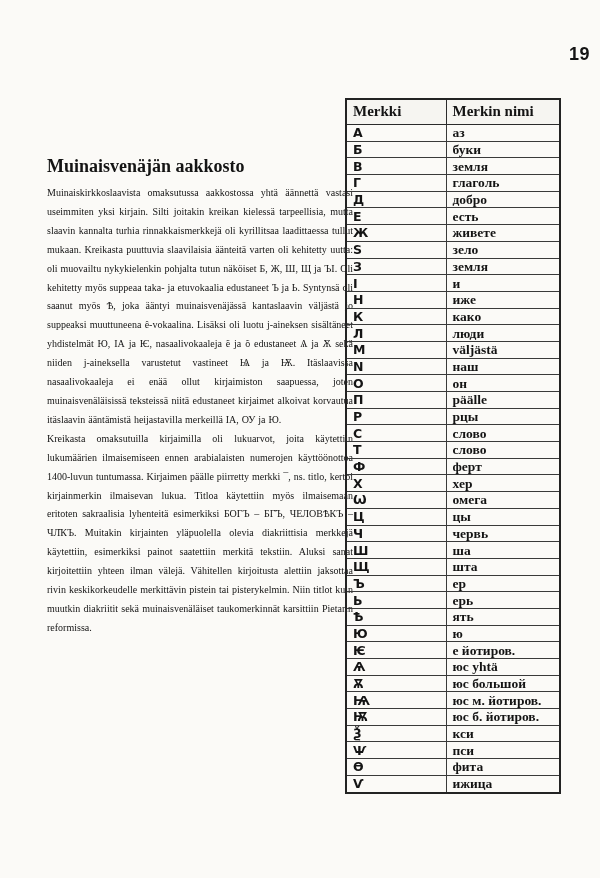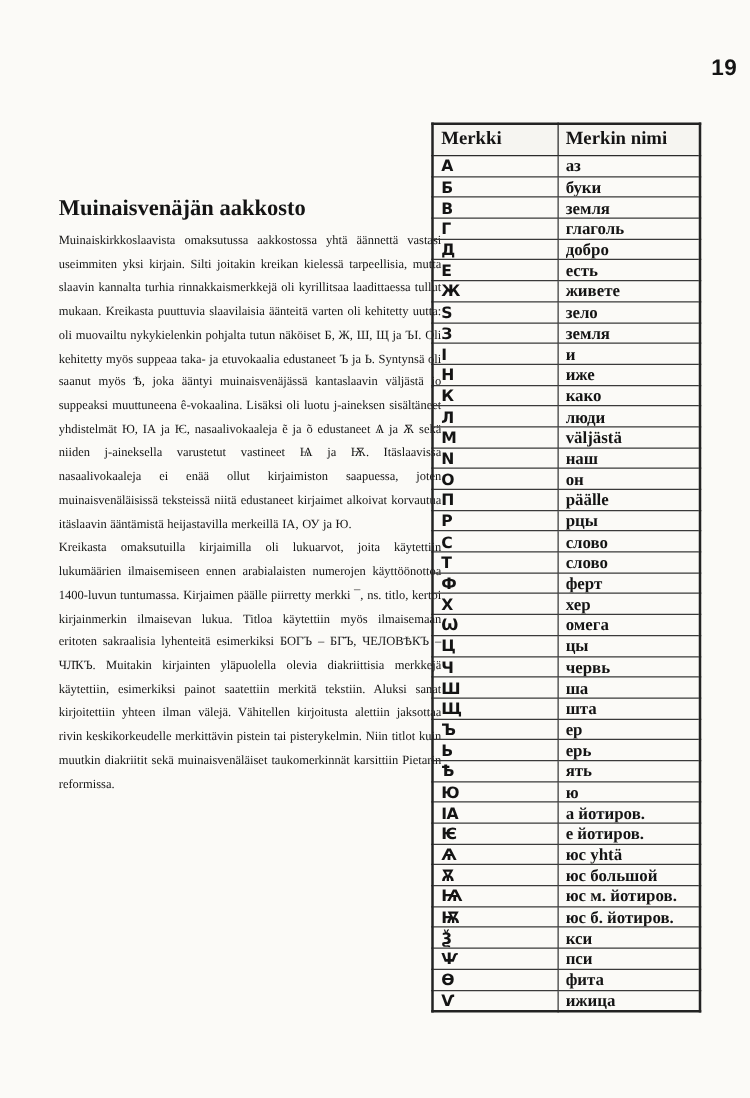--- a/index.html
+++ b/index.html
@@ -236,24 +236,20 @@
         </tr>
         <tr>
           <td class="glyph">Ѣ</td>
           <td class="name">ять</td>
         </tr>
         <tr>
           <td class="glyph">Ю</td>
           <td class="name">ю</td>
         </tr>
         <tr>
-          <td class="glyph">ІА</td>
-          <td class="name">а йотиров.</td>
-        </tr>
-        <tr>
           <td class="glyph">Ѥ</td>
           <td class="name">е йотиров.</td>
         </tr>
         <tr>
           <td class="glyph">Ѧ</td>
           <td class="name">юс yhtä</td>
         </tr>
         <tr>
           <td class="glyph">Ѫ</td>
           <td class="name">юс большой</td>

